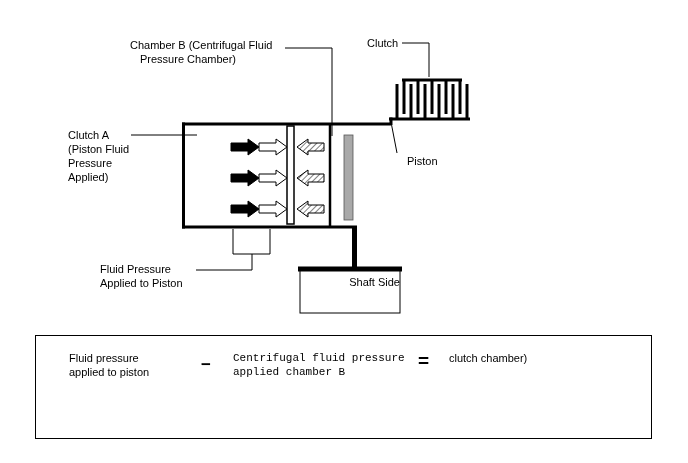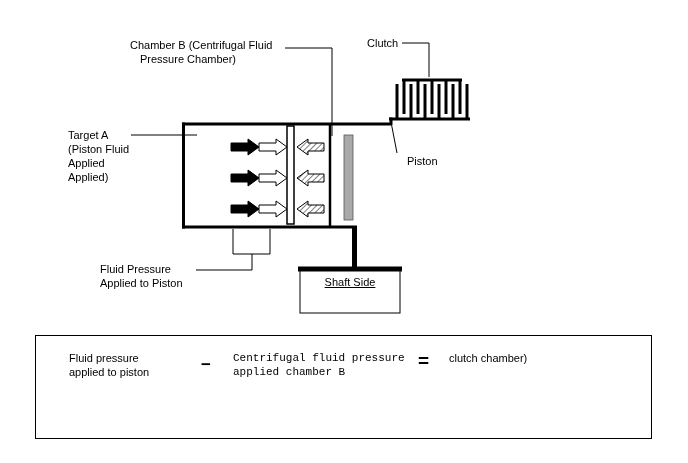--- a/index.html
+++ b/index.html
@@ -14,21 +14,21 @@
     margin-top: 18px;
   }
   .linework { position: absolute; left: 0; top: 0; }
   .label {
     position: absolute;
     font-size: 11px;
     line-height: 14px;
     white-space: nowrap;
   }
   .label .indent { padding-left: 10px; }
-  .centered { text-align: center; text-decoration: underline; }
+  .centered { text-align: right; }
   .eq-box {
     position: absolute;
     left: 35px; top: 317px;
     width: 615px; height: 102px;
     border: 1px solid #000;
   }
   .eq-term {
     position: absolute;
     font-size: 11px;
     line-height: 14px;
@@ -118,23 +118,23 @@
   </svg>
 
   <div class="label" style="left:130px; top:20px;">
     <div>Chamber B (Centrifugal Fluid</div>
     <div class="indent">Pressure Chamber)</div>
   </div>
 
   <div class="label" style="left:367px; top:18px;">Clutch</div>
 
   <div class="label" style="left:68px; top:110px;">
-    <div>Target A</div>
+    <div>Clutch A</div>
     <div>(Piston Fluid</div>
-    <div>Applied</div>
+    <div>Pressure</div>
     <div>Applied)</div>
   </div>
 
   <div class="label" style="left:407px; top:136px;">Piston</div>
 
   <div class="label" style="left:100px; top:244px;">
     <div>Fluid Pressure</div>
     <div>Applied to Piston</div>
   </div>
 

